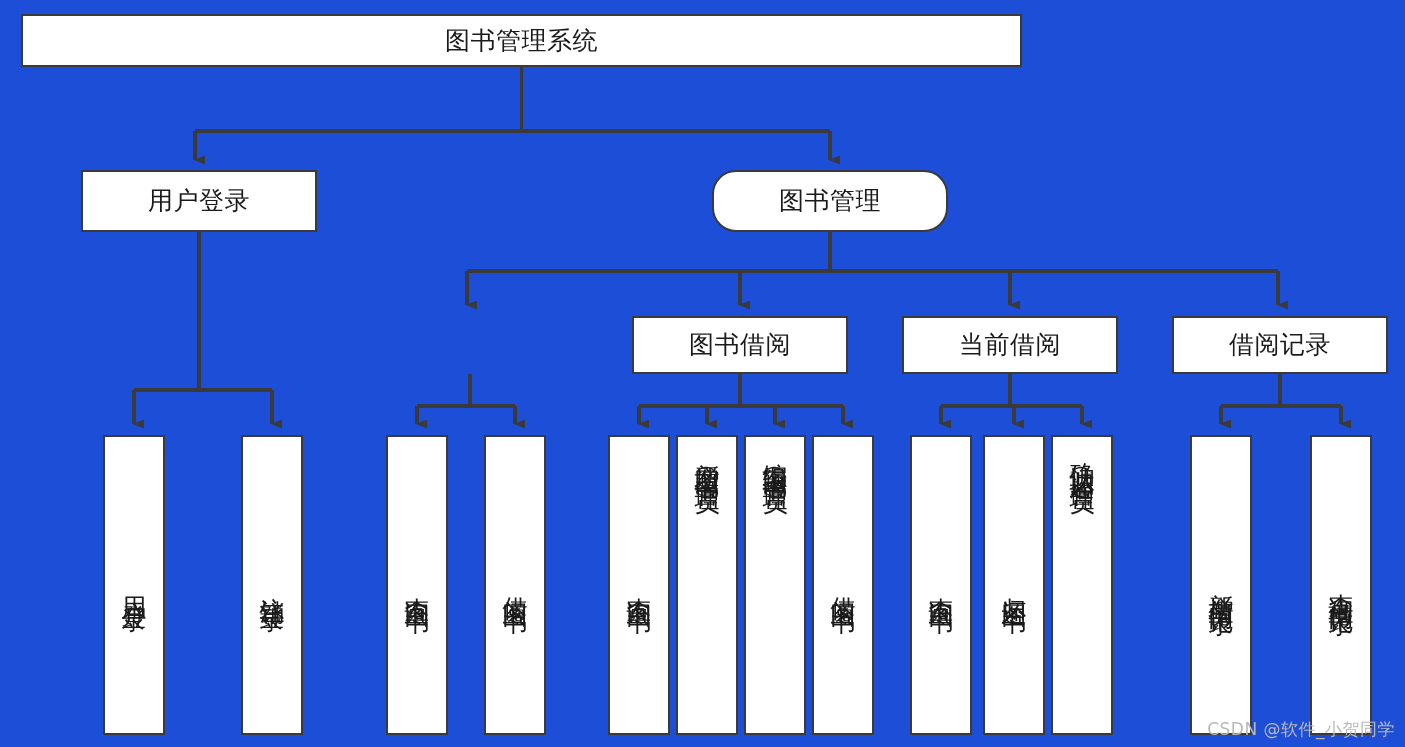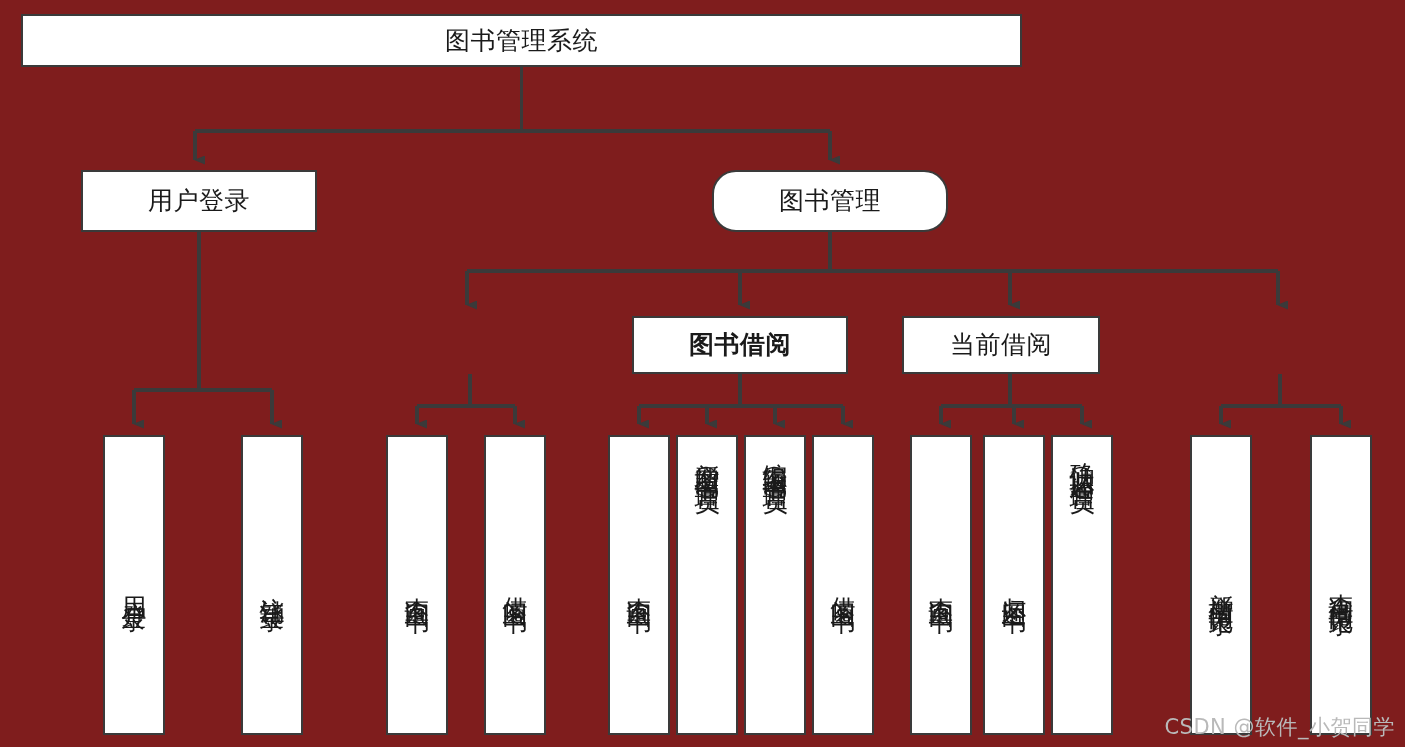--- a/index.html
+++ b/index.html
@@ -8,21 +8,21 @@
     padding: 0;
     background: #ffffff;
   }
   body {
     font-family: "DejaVu Sans", "Liberation Sans", sans-serif;
   }
   #diagram-root {
     position: relative;
     width: 1405px;
     height: 747px;
-    background: #7f1d1d;
+    background: #1d4ed8;
     overflow: hidden;
   }
   #wires {
     position: absolute;
     left: 0;
     top: 0;
     width: 1405px;
     height: 747px;
     pointer-events: none;
   }
@@ -65,21 +65,21 @@
     text-align: center;
   }
   .node.vert.mid {
     align-items: center;
     padding-top: 0;
   }
   #watermark {
     position: absolute;
     right: 10px;
     bottom: 6px;
-    font-size: 21px;
+    font-size: 17px;
     color: #b9b9b9;
     letter-spacing: 0.5px;
     z-index: 5;
     white-space: nowrap;
   }
 </style>
 </head>
 <body>
 
 <div id="diagram-root">
@@ -143,28 +143,31 @@
 
   <div class="node horiz" style="left:81px; top:170px; width:236px; height:62px;">
     <span class="node-label">用户登录</span>
   </div>
 
   <div class="node horiz" style="left:712px; top:170px; width:236px; height:62px;border-radius:24px;">
     <span class="node-label">图书管理</span>
   </div>
 
 
-  <div class="node horiz" style="left:632px; top:316px; width:216px; height:58px;font-weight:bold;">
+  <div class="node horiz" style="left:632px; top:316px; width:216px; height:58px;">
     <span class="node-label">图书借阅</span>
   </div>
 
-  <div class="node horiz" style="left:902px; top:316px; width:198px; height:58px;">
+  <div class="node horiz" style="left:902px; top:316px; width:216px; height:58px;">
     <span class="node-label">当前借阅</span>
   </div>
 
+  <div class="node horiz" style="left:1172px; top:316px; width:216px; height:58px;">
+    <span class="node-label">借阅记录</span>
+  </div>
 
   <div class="node vert mid" style="left:103px; top:435px; width:62px; height:300px;">
     <span class="node-label">用户登录</span>
   </div>
 
   <div class="node vert mid" style="left:241px; top:435px; width:62px; height:300px;">
     <span class="node-label">注销登录</span>
   </div>
 
   <div class="node vert mid" style="left:386px; top:435px; width:62px; height:300px;">

